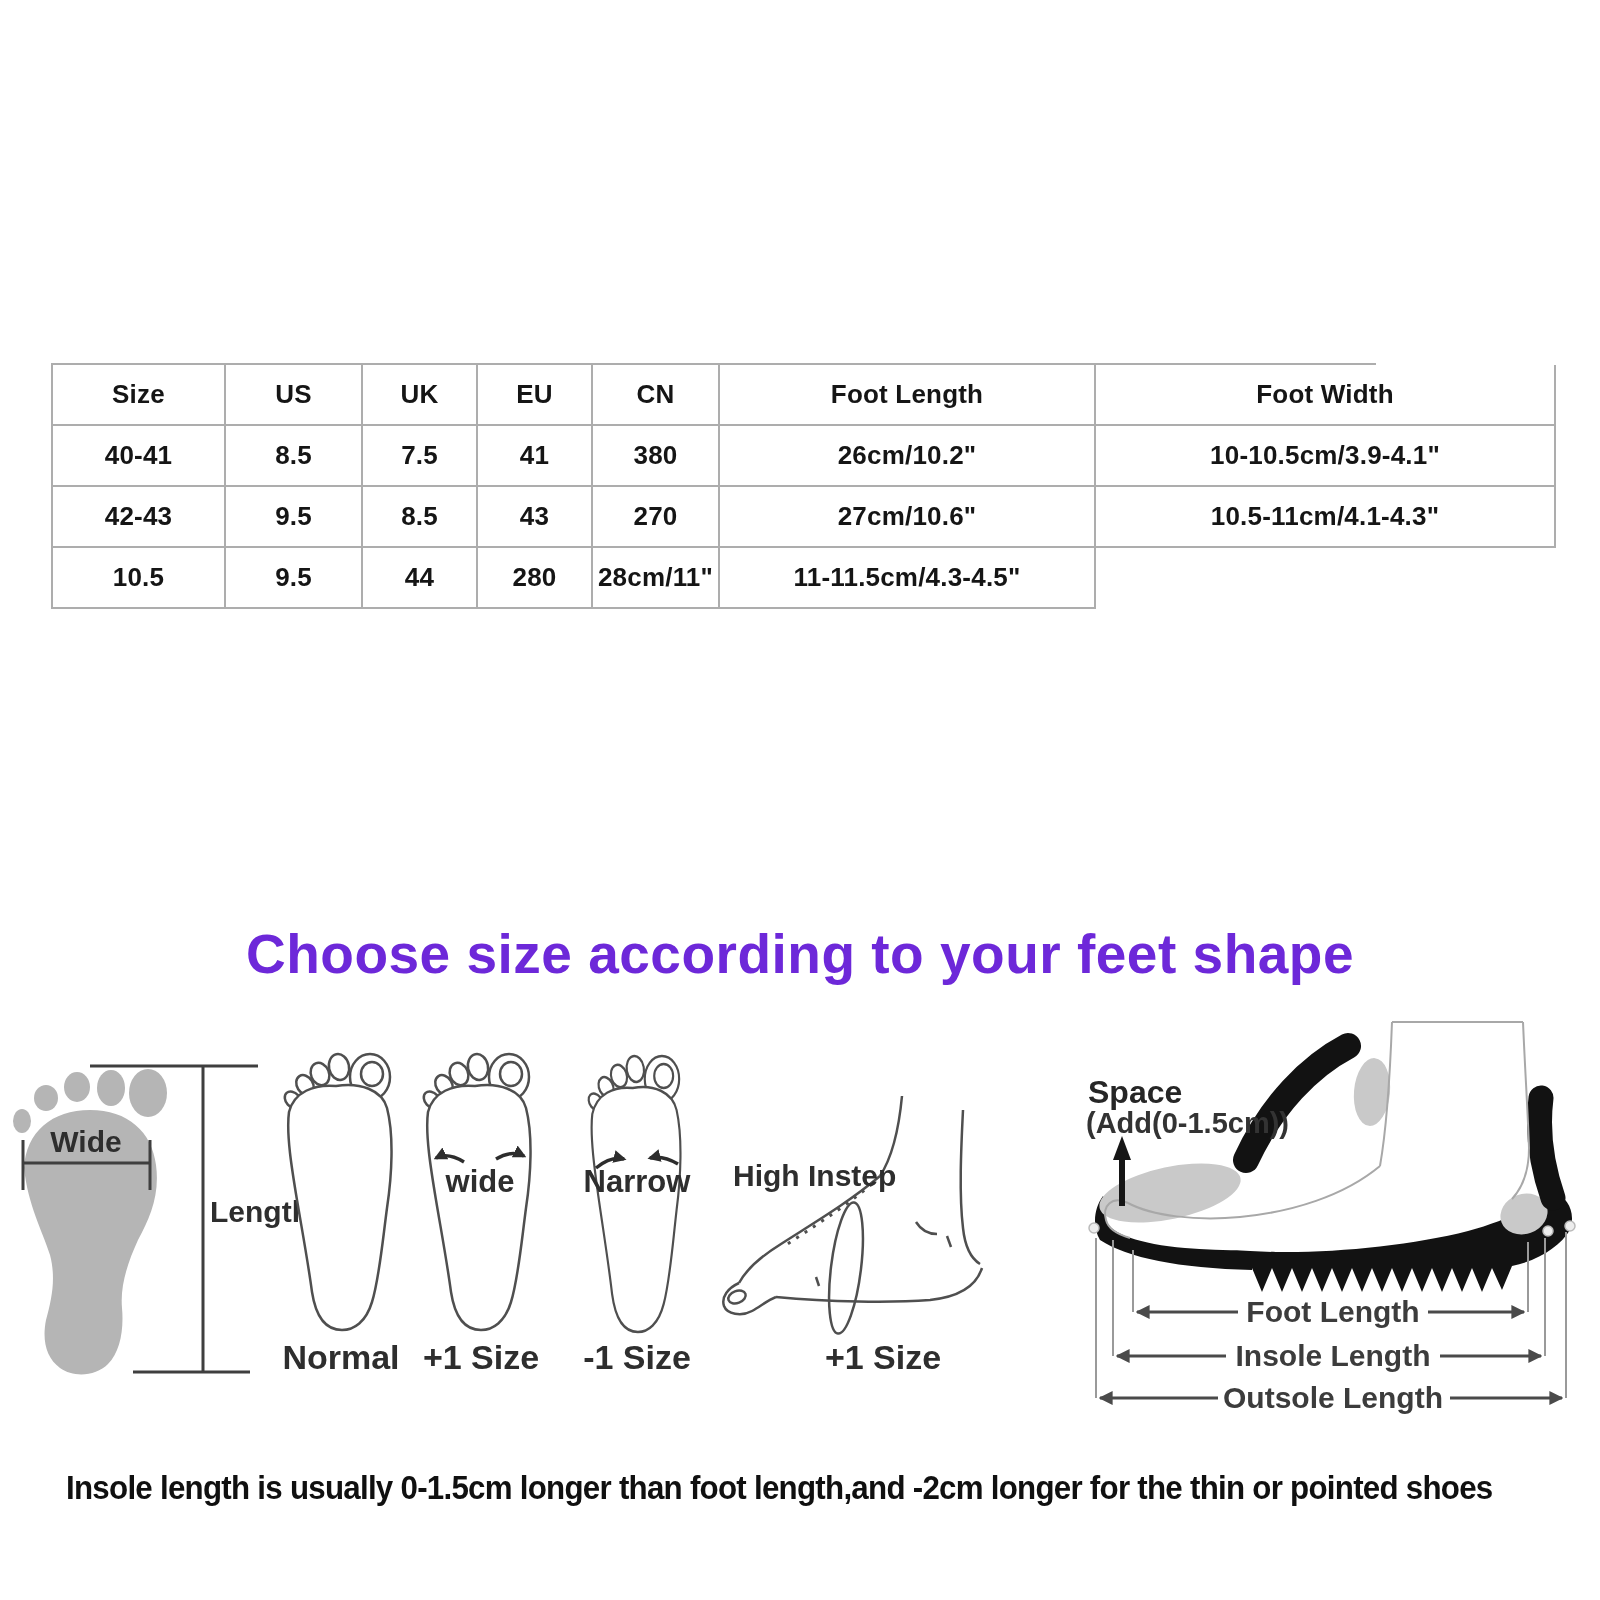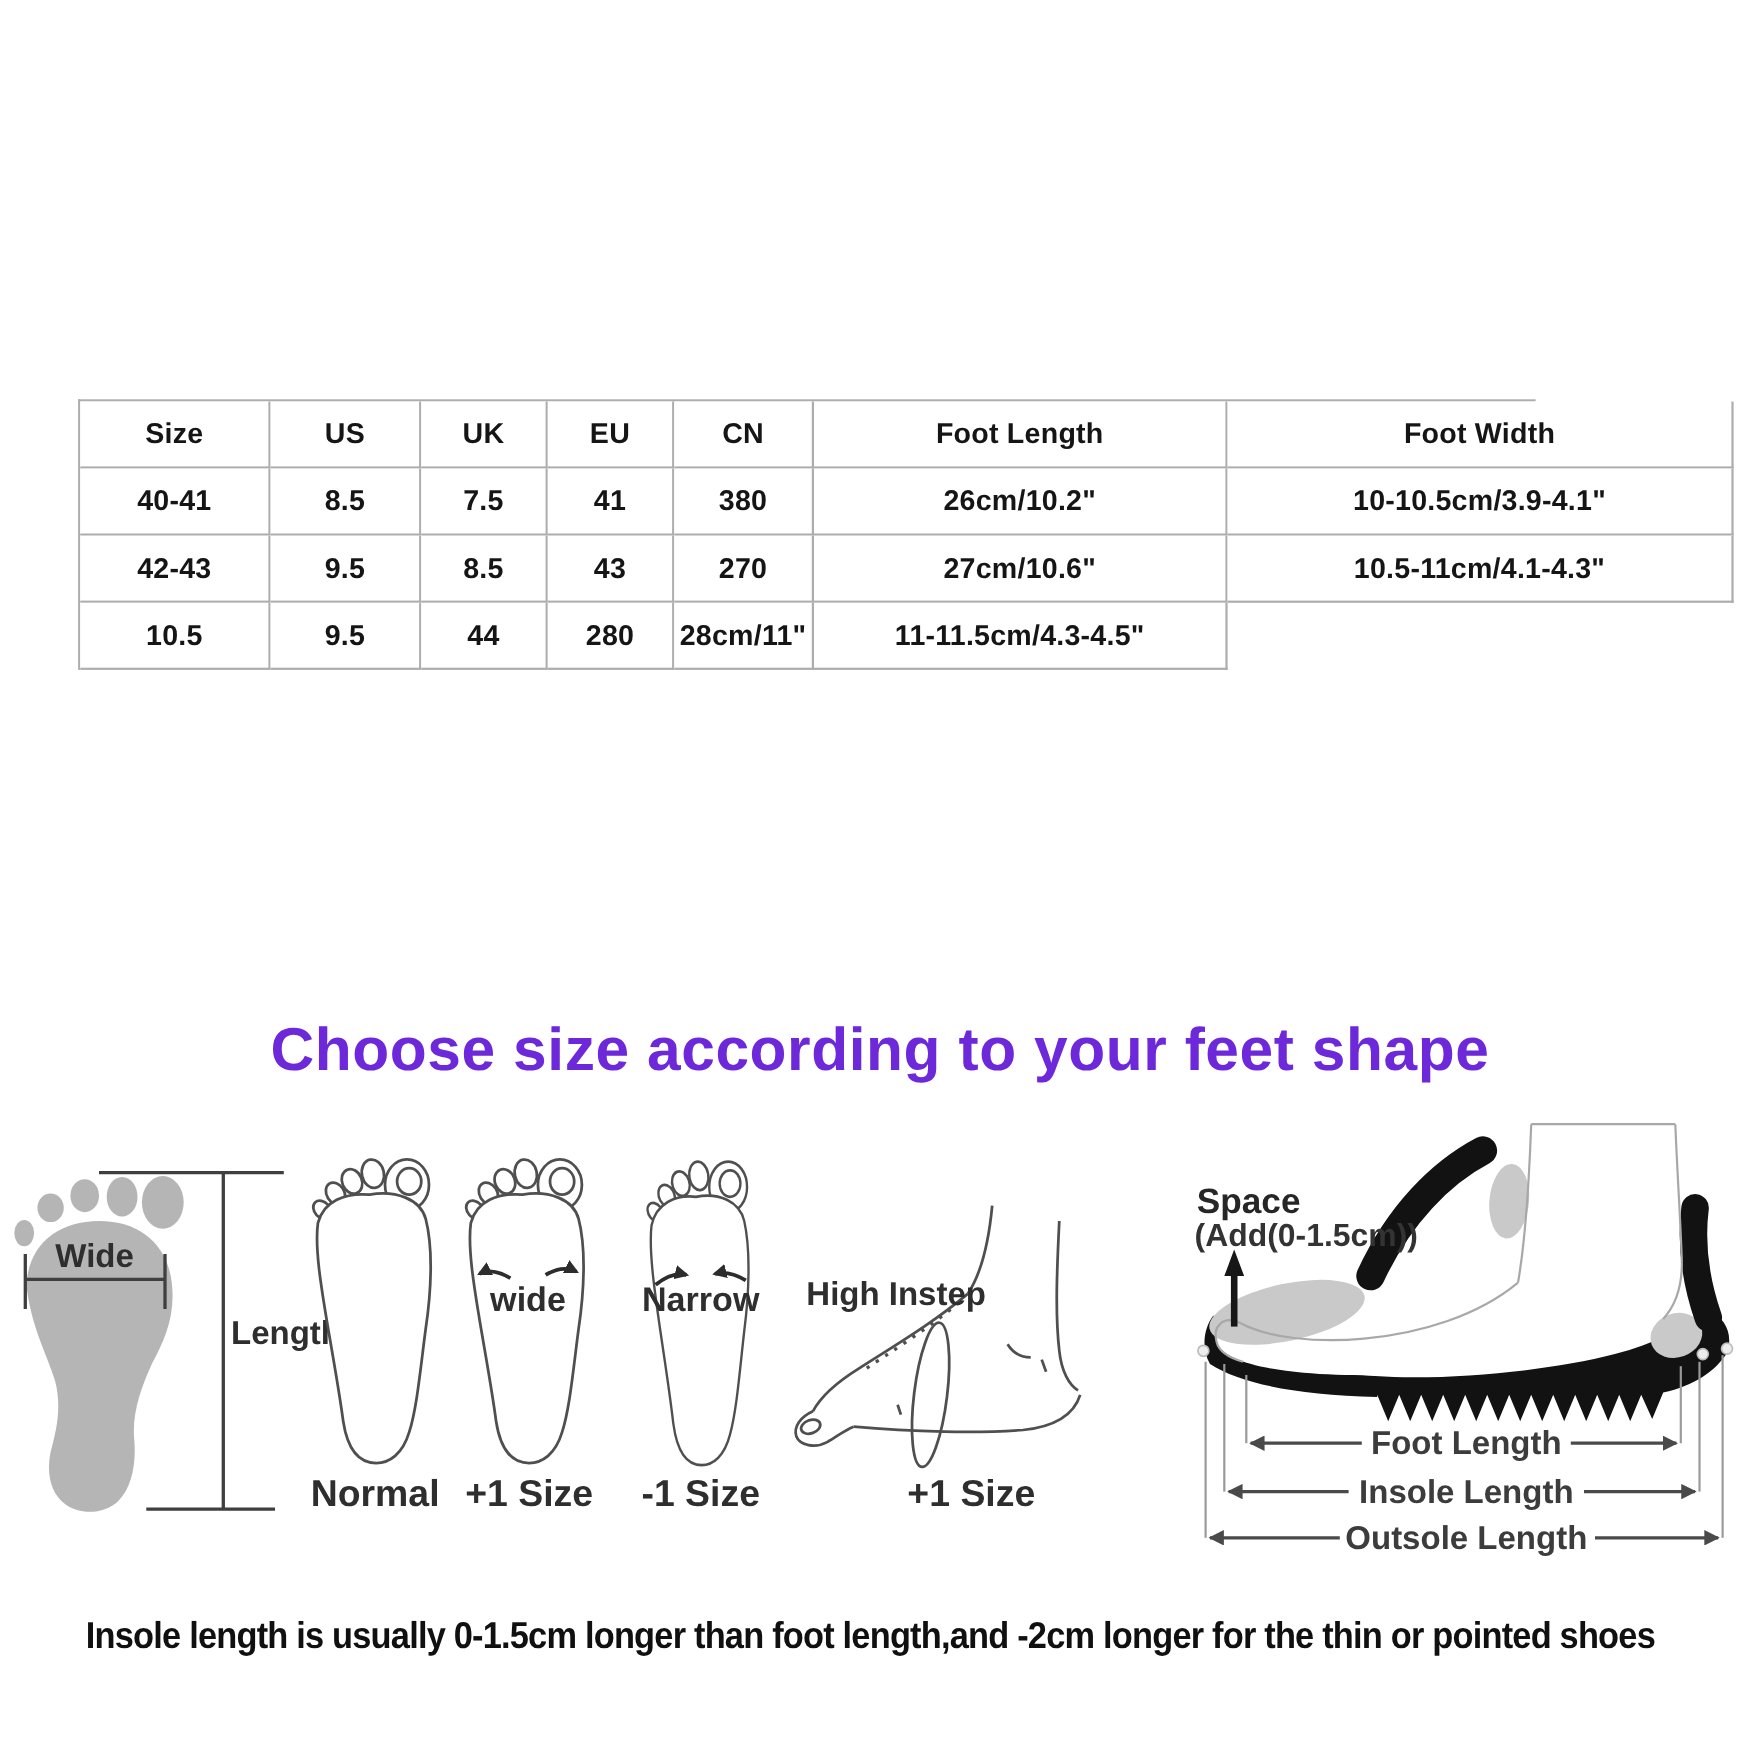--- a/index.html
+++ b/index.html
@@ -2,41 +2,41 @@
 <html><head>
 <meta charset="utf-8">
 <style>
   html,body { margin:0; padding:0; background:#ffffff; }
   .page {
     position:relative; width:1600px; height:1600px; background:#ffffff;
     font-family:"Liberation Sans", sans-serif; overflow:hidden;
   }
   
   .size-table {
-    position:absolute; left:71px; top:363px; width:1325px;
+    position:absolute; left:51px; top:363px; width:1325px;
     display:grid;
     grid-template-columns:173px 137px 115px 115px 127px 376px 460px;
     grid-auto-rows:61px;
     border-top:2px solid #adadad; border-left:2px solid #adadad;
     box-sizing:border-box;
   }
   .cell {
     border-right:2px solid #adadad; border-bottom:2px solid #adadad;
     display:flex; align-items:center; justify-content:center;
     font-weight:bold; font-size:26px; color:#151515; box-sizing:border-box;
     letter-spacing:0.2px; background:#fff;
   }
   
   .heading {
     position:absolute; top:922px; left:0; width:1600px; text-align:center;
     font-size:55px; font-weight:bold; letter-spacing:0.5px; white-space:nowrap;
   }
   
   .footnote {
-    position:absolute; top:1468px; left:16px; width:1304px; text-align:center;
+    position:absolute; top:1468px; left:4px; width:1304px; text-align:center;
   }
   .footnote-inner {
     display:inline-block; font-weight:bold; font-size:34px; color:#101010;
     letter-spacing:-0.8px; white-space:nowrap;
     transform:scaleX(0.92); transform-origin:center;
   }
   
   svg.diagram { position:absolute; left:0; top:1010px; }
   .svglbl { font-family:"Liberation Sans", sans-serif; font-weight:bold; }
 </style>

